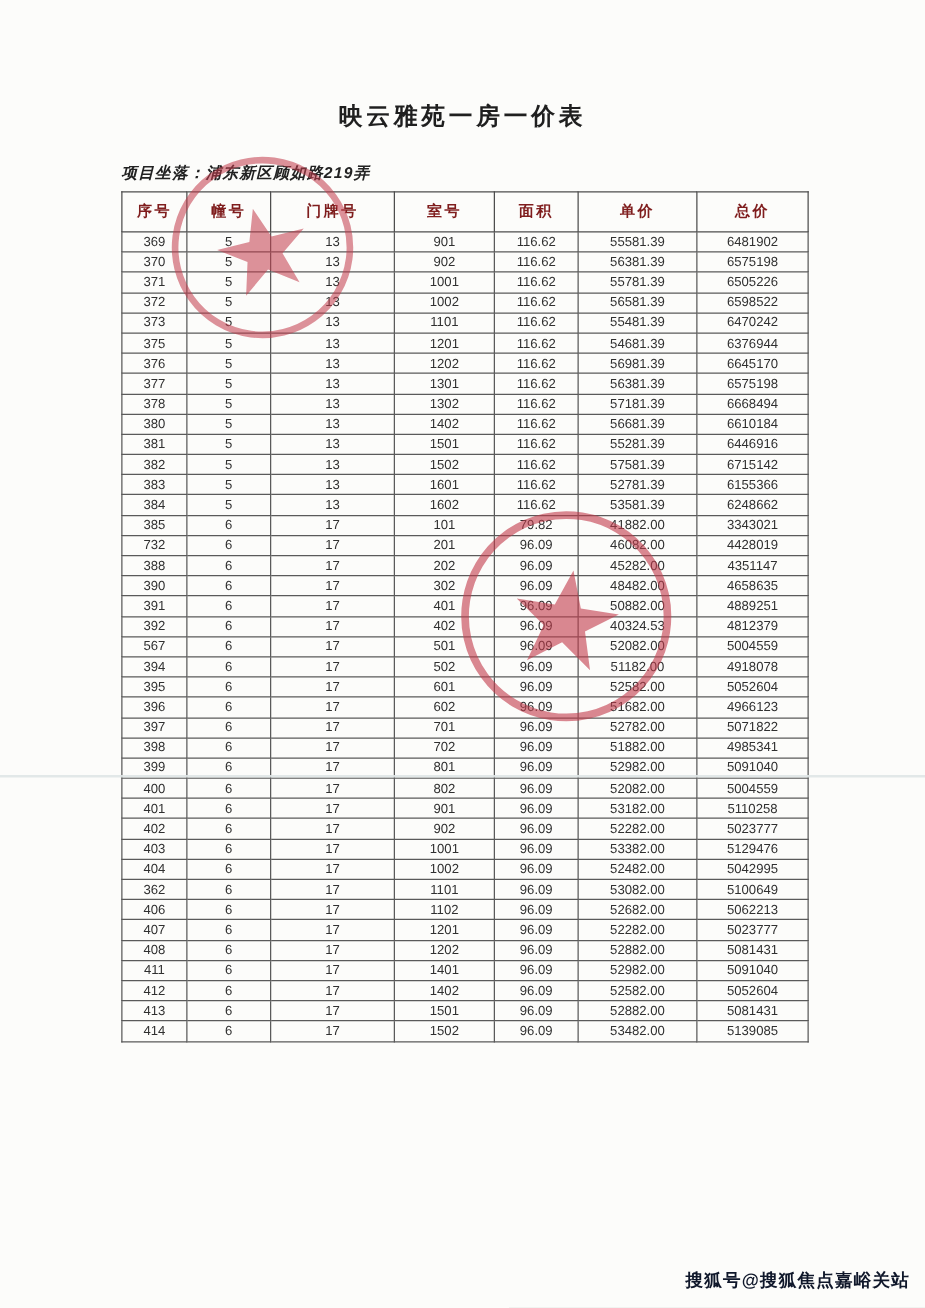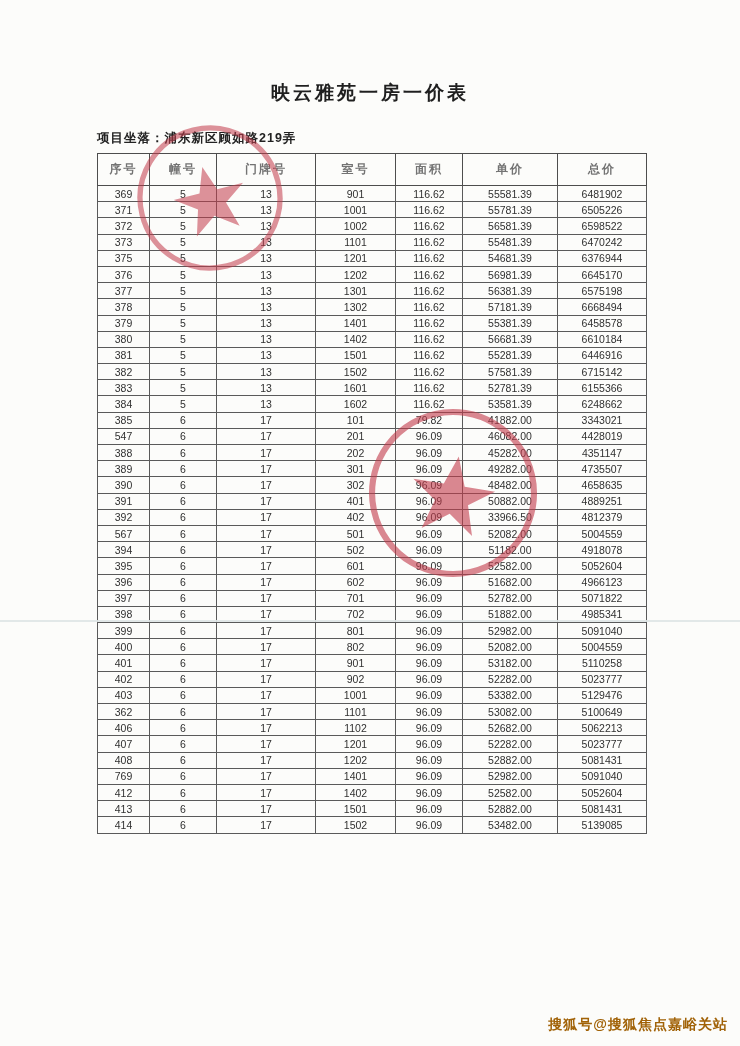--- a/index.html
+++ b/index.html
@@ -26,35 +26,36 @@
     letter-spacing: 3px;
     color: #1f1f1f;
     font-family: "Liberation Serif", serif;
   }
   .location-line {
     margin: 24px 0 6px 97px;
     font-size: 12.5px;
     font-weight: bold;
     color: #222;
     letter-spacing: 1px;
+    font-style: italic;
   }
   table.price-table {
     margin-left: 97px;
     border-collapse: collapse;
     table-layout: fixed;
     width: 549px;
     background: transparent;
   }
   table.price-table th {
     border: 1px solid #4d4d4d;
     height: 29px;
     font-size: 12px;
     font-weight: bold;
     text-align: center;
-    color: #737373;
+    color: #7f1d1d;
     letter-spacing: 2px;
   }
   table.price-table td {
     border: 1px solid #5a5a5a;
     height: 15.2px;
     padding: 0;
     font-size: 10.5px;
     text-align: center;
     color: #303030;
     white-space: nowrap;
@@ -92,21 +93,21 @@
     background: #dfe6e6;
     opacity: 0.9;
     z-index: 2;
   }
   .watermark {
     position: absolute;
     right: 12px;
     bottom: 12px;
     font-size: 14px;
     font-weight: bold;
-    color: #a16207;
+    color: #0f172a;
     letter-spacing: 1px;
     z-index: 6;
   }
 </style>
 </head>
 <body>
 
 <div class="page">
 
   <h1 class="doc-title">映云雅苑一房一价表</h1>
@@ -138,20 +139,29 @@
         <tr>
           <td>369</td>
           <td>5</td>
           <td>13</td>
           <td>901</td>
           <td>116.62</td>
           <td>55581.39</td>
           <td>6481902</td>
         </tr>
         <tr>
+          <td>370</td>
+          <td>5</td>
+          <td>13</td>
+          <td>902</td>
+          <td>116.62</td>
+          <td>56381.39</td>
+          <td>6575198</td>
+        </tr>
+        <tr>
           <td>371</td>
           <td>5</td>
           <td>13</td>
           <td>1001</td>
           <td>116.62</td>
           <td>55781.39</td>
           <td>6505226</td>
         </tr>
         <tr>
           <td>372</td>
@@ -199,29 +209,20 @@
           <td>6575198</td>
         </tr>
         <tr>
           <td>378</td>
           <td>5</td>
           <td>13</td>
           <td>1302</td>
           <td>116.62</td>
           <td>57181.39</td>
           <td>6668494</td>
-        </tr>
-        <tr>
-          <td>379</td>
-          <td>5</td>
-          <td>13</td>
-          <td>1401</td>
-          <td>116.62</td>
-          <td>55381.39</td>
-          <td>6458578</td>
         </tr>
         <tr>
           <td>380</td>
           <td>5</td>
           <td>13</td>
           <td>1402</td>
           <td>116.62</td>
           <td>56681.39</td>
           <td>6610184</td>
         </tr>
@@ -264,47 +265,38 @@
         <tr>
           <td>385</td>
           <td>6</td>
           <td>17</td>
           <td>101</td>
           <td>79.82</td>
           <td>41882.00</td>
           <td>3343021</td>
         </tr>
         <tr>
-          <td>547</td>
+          <td>732</td>
           <td>6</td>
           <td>17</td>
           <td>201</td>
           <td>96.09</td>
           <td>46082.00</td>
           <td>4428019</td>
         </tr>
         <tr>
           <td>388</td>
           <td>6</td>
           <td>17</td>
           <td>202</td>
           <td>96.09</td>
           <td>45282.00</td>
           <td>4351147</td>
         </tr>
         <tr>
-          <td>389</td>
-          <td>6</td>
-          <td>17</td>
-          <td>301</td>
-          <td>96.09</td>
-          <td>49282.00</td>
-          <td>4735507</td>
-        </tr>
-        <tr>
           <td>390</td>
           <td>6</td>
           <td>17</td>
           <td>302</td>
           <td>96.09</td>
           <td>48482.00</td>
           <td>4658635</td>
         </tr>
         <tr>
           <td>391</td>
@@ -314,21 +306,21 @@
           <td>96.09</td>
           <td>50882.00</td>
           <td>4889251</td>
         </tr>
         <tr>
           <td>392</td>
           <td>6</td>
           <td>17</td>
           <td>402</td>
           <td>96.09</td>
-          <td>33966.50</td>
+          <td>40324.53</td>
           <td>4812379</td>
         </tr>
         <tr>
           <td>567</td>
           <td>6</td>
           <td>17</td>
           <td>501</td>
           <td>96.09</td>
           <td>52082.00</td>
           <td>5004559</td>
@@ -417,20 +409,29 @@
         <tr>
           <td>403</td>
           <td>6</td>
           <td>17</td>
           <td>1001</td>
           <td>96.09</td>
           <td>53382.00</td>
           <td>5129476</td>
         </tr>
         <tr>
+          <td>404</td>
+          <td>6</td>
+          <td>17</td>
+          <td>1002</td>
+          <td>96.09</td>
+          <td>52482.00</td>
+          <td>5042995</td>
+        </tr>
+        <tr>
           <td>362</td>
           <td>6</td>
           <td>17</td>
           <td>1101</td>
           <td>96.09</td>
           <td>53082.00</td>
           <td>5100649</td>
         </tr>
         <tr>
           <td>406</td>
@@ -453,21 +454,21 @@
         <tr>
           <td>408</td>
           <td>6</td>
           <td>17</td>
           <td>1202</td>
           <td>96.09</td>
           <td>52882.00</td>
           <td>5081431</td>
         </tr>
         <tr>
-          <td>769</td>
+          <td>411</td>
           <td>6</td>
           <td>17</td>
           <td>1401</td>
           <td>96.09</td>
           <td>52982.00</td>
           <td>5091040</td>
         </tr>
         <tr>
           <td>412</td>
           <td>6</td>

